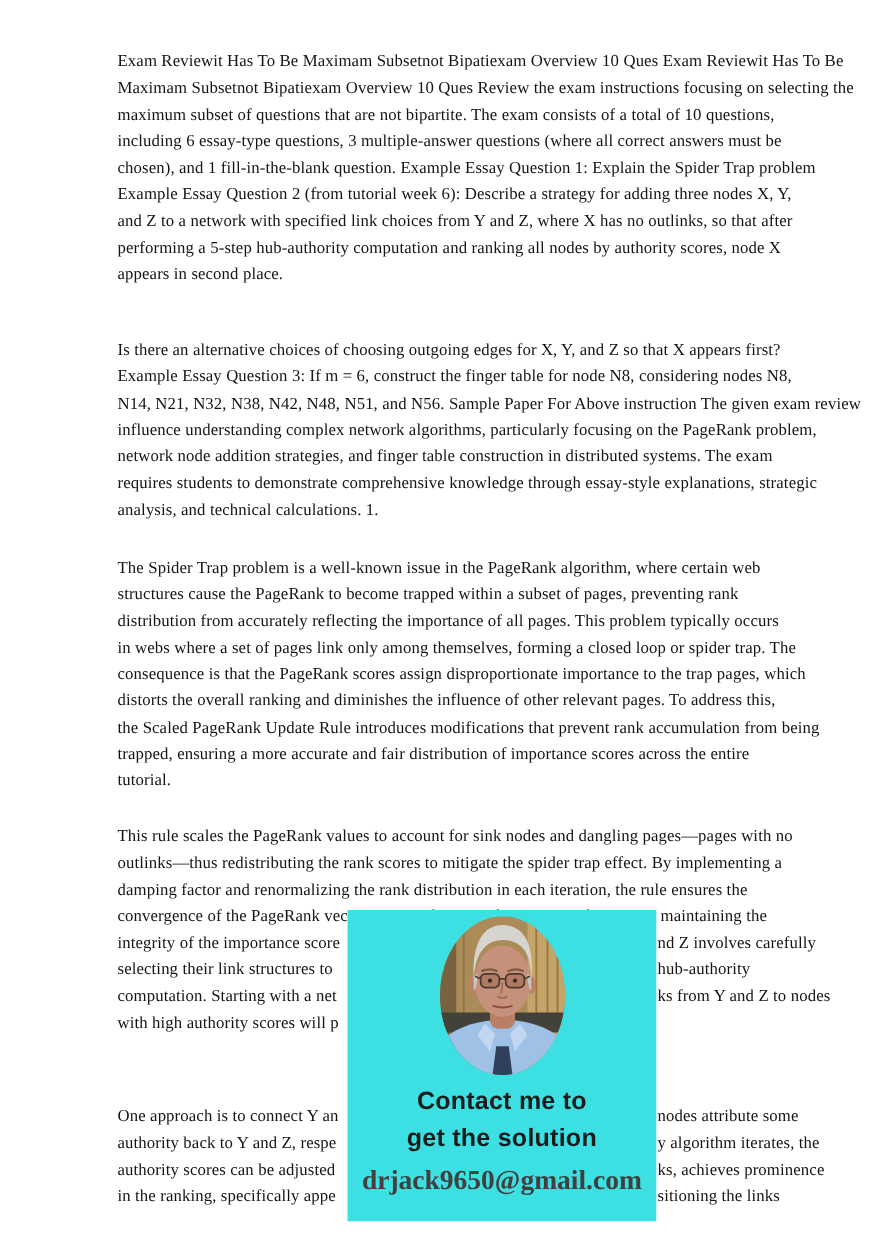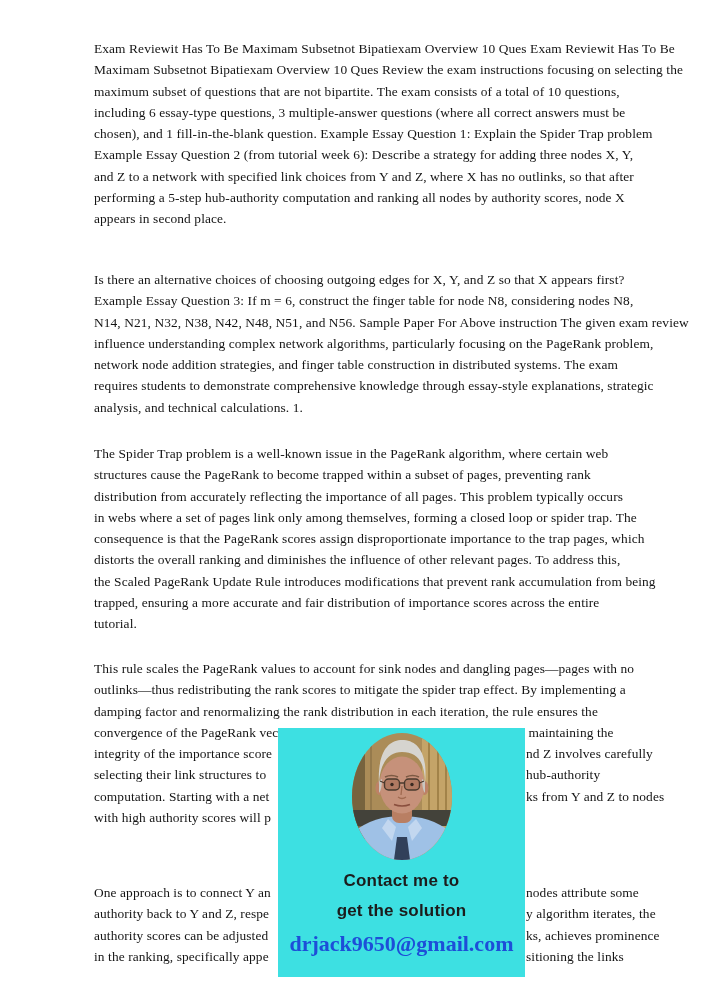--- a/index.html
+++ b/index.html
@@ -34,32 +34,32 @@
     display: flex;
     flex-direction: column;
     align-items: center;
   }
   .photo-wrap { margin-top: 5px; width: 100px; height: 127px; }
   .photo-wrap svg { display: block; width: 100px; height: 127px; }
   .caption {
     margin-top: 6px;
     font-family: "Liberation Sans", sans-serif;
     font-weight: 700;
-    font-size: 17px;
+    font-size: 20px;
     line-height: 30px;
     color: #1c1c1c;
     text-align: center;
     letter-spacing: 0.2px;
   }
   .email {
     margin-top: 5px;
     font-family: "Liberation Serif", serif;
     font-weight: 700;
     font-size: 22px;
-    color: #1d4ed8;
+    color: #404040;
     white-space: nowrap;
   }
 </style>
 </head>
 <body>
 
 <div class="page">
 
   <div class="textblock" id="textblock">
       <div class="para" style="top: 38px;">

